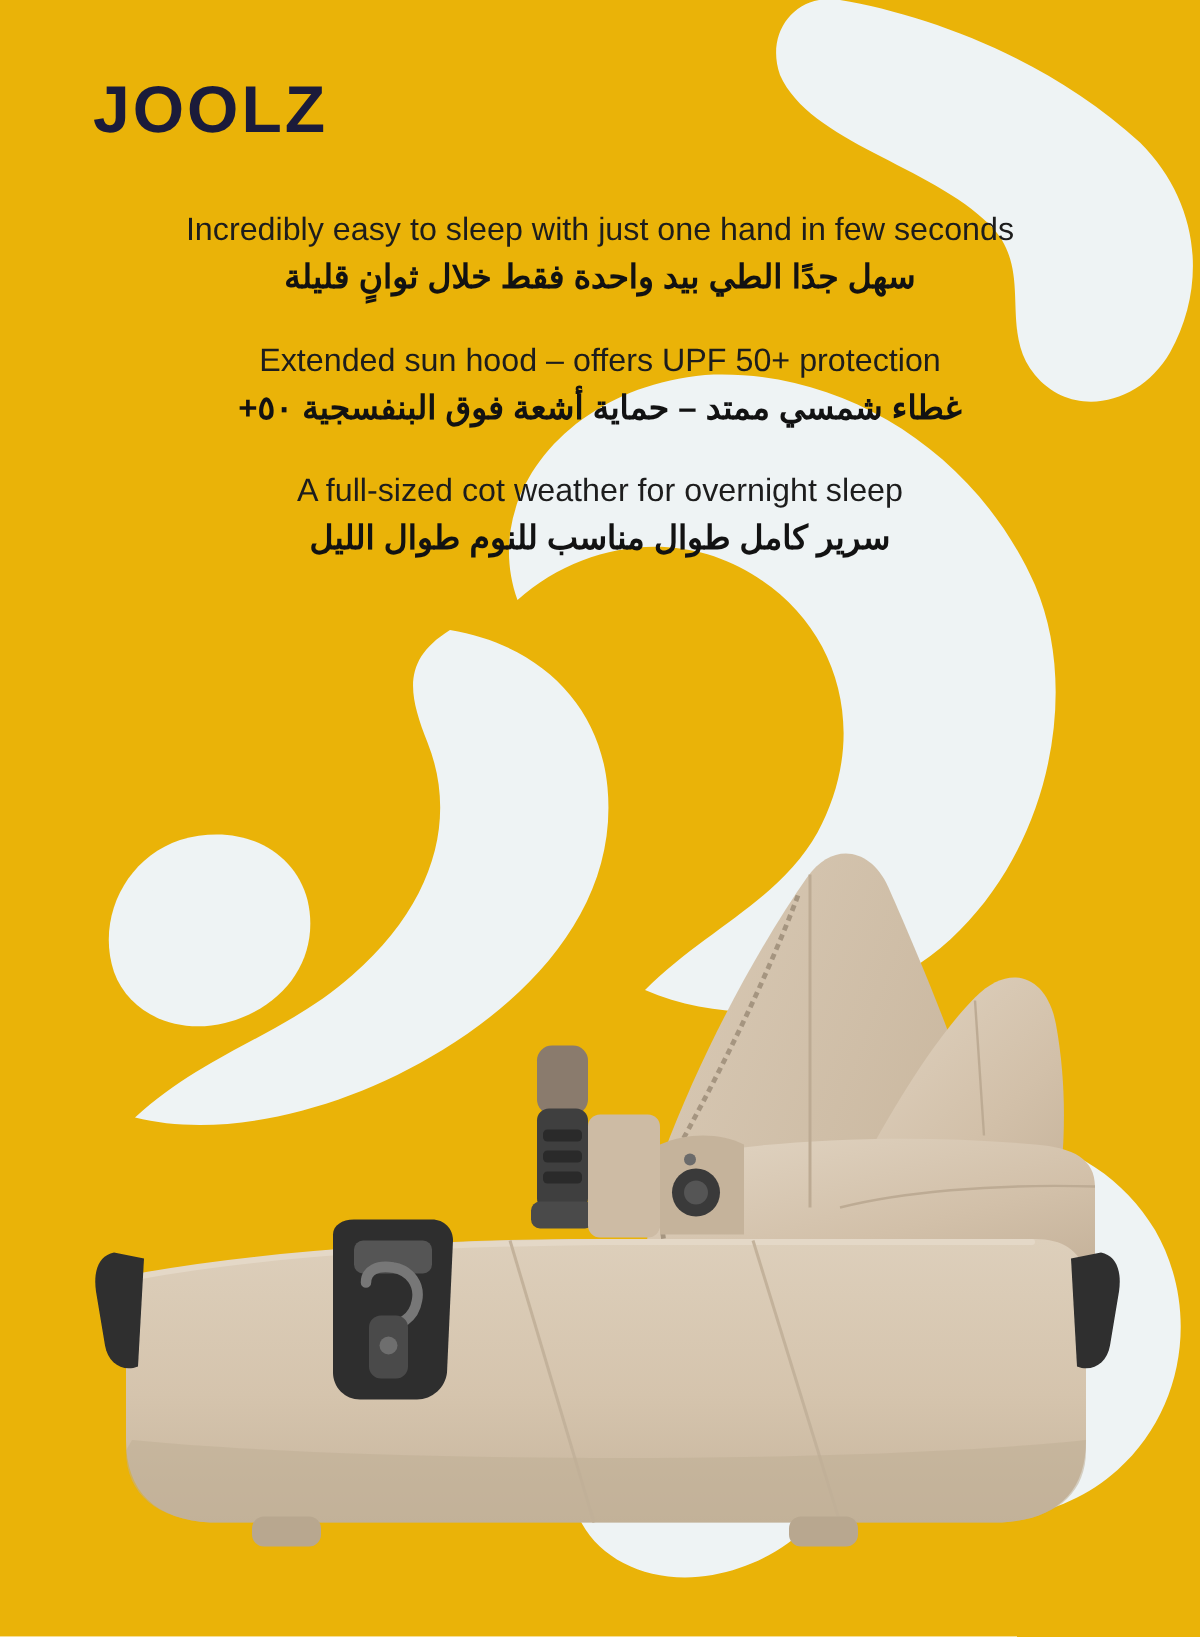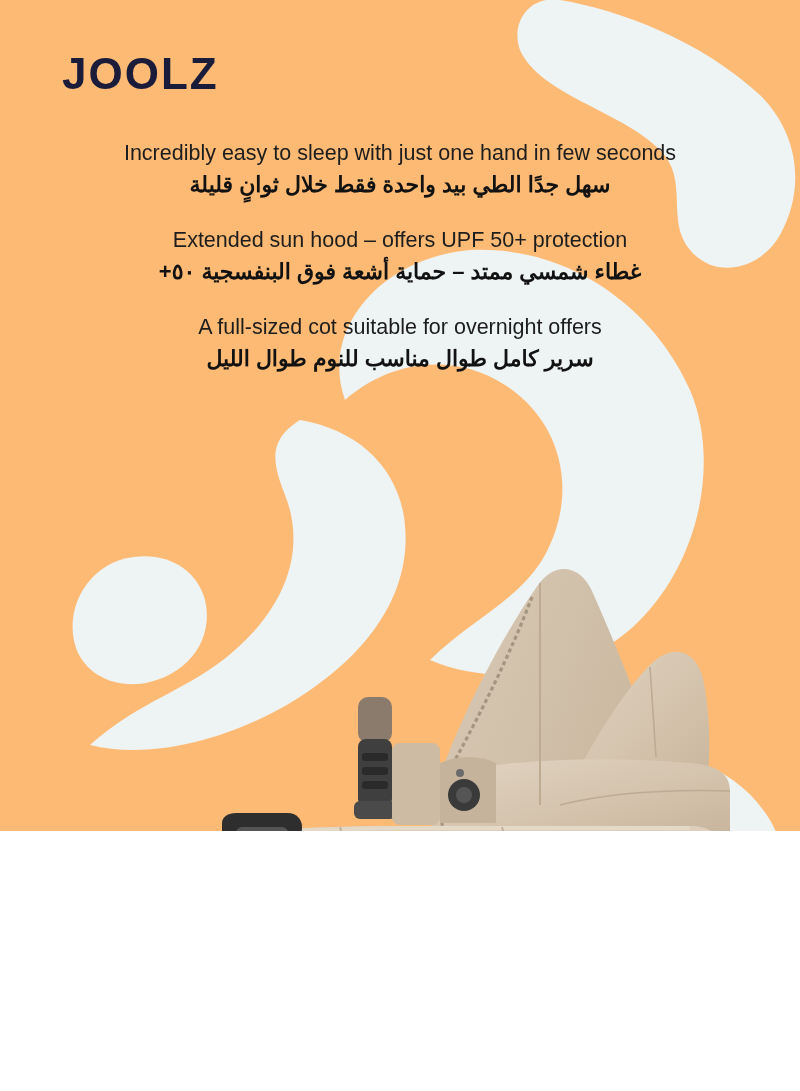--- a/index.html
+++ b/index.html
@@ -6,22 +6,22 @@
   html, body {
     width: 800px;
     height: 1091px;
     background: #ffffff;
     font-family: "Liberation Sans", sans-serif;
     overflow: hidden;
   }
   .page {
     position: relative;
     width: 800px;
-    height: 831px;
-    background: #fdba74;
+    height: 1091px;
+    background: #eab308;
     overflow: hidden;
   }
 
   
   .watermark {
     position: absolute;
     inset: 0;
     width: 800px;
     height: 1091px;
     pointer-events: none;
@@ -107,21 +107,21 @@
 
     <div class="block">
       <div class="en">Extended sun hood – offers UPF 50+ protection</div>
       <div class="ar">غطاء شمسي ممتد – حماية أشعة فوق البنفسجية ٥٠+</div>
     </div>
 
     <div class="block">
     </div>
 
     <div class="block">
-      <div class="en">A full-sized cot suitable for overnight offers</div>
+      <div class="en">A full-sized cot weather for overnight sleep</div>
       <div class="ar">سرير كامل طوال مناسب للنوم طوال الليل</div>
     </div>
 
   </div>
 
   <svg class="product" viewBox="0 0 730 560" xmlns="http://www.w3.org/2000/svg">
     <defs>
       <linearGradient id="bodyGrad" x1="0" y1="0" x2="0" y2="1">
         <stop offset="0%" stop-color="#ddcfbb"></stop>
         <stop offset="55%" stop-color="#d5c4ad"></stop>

